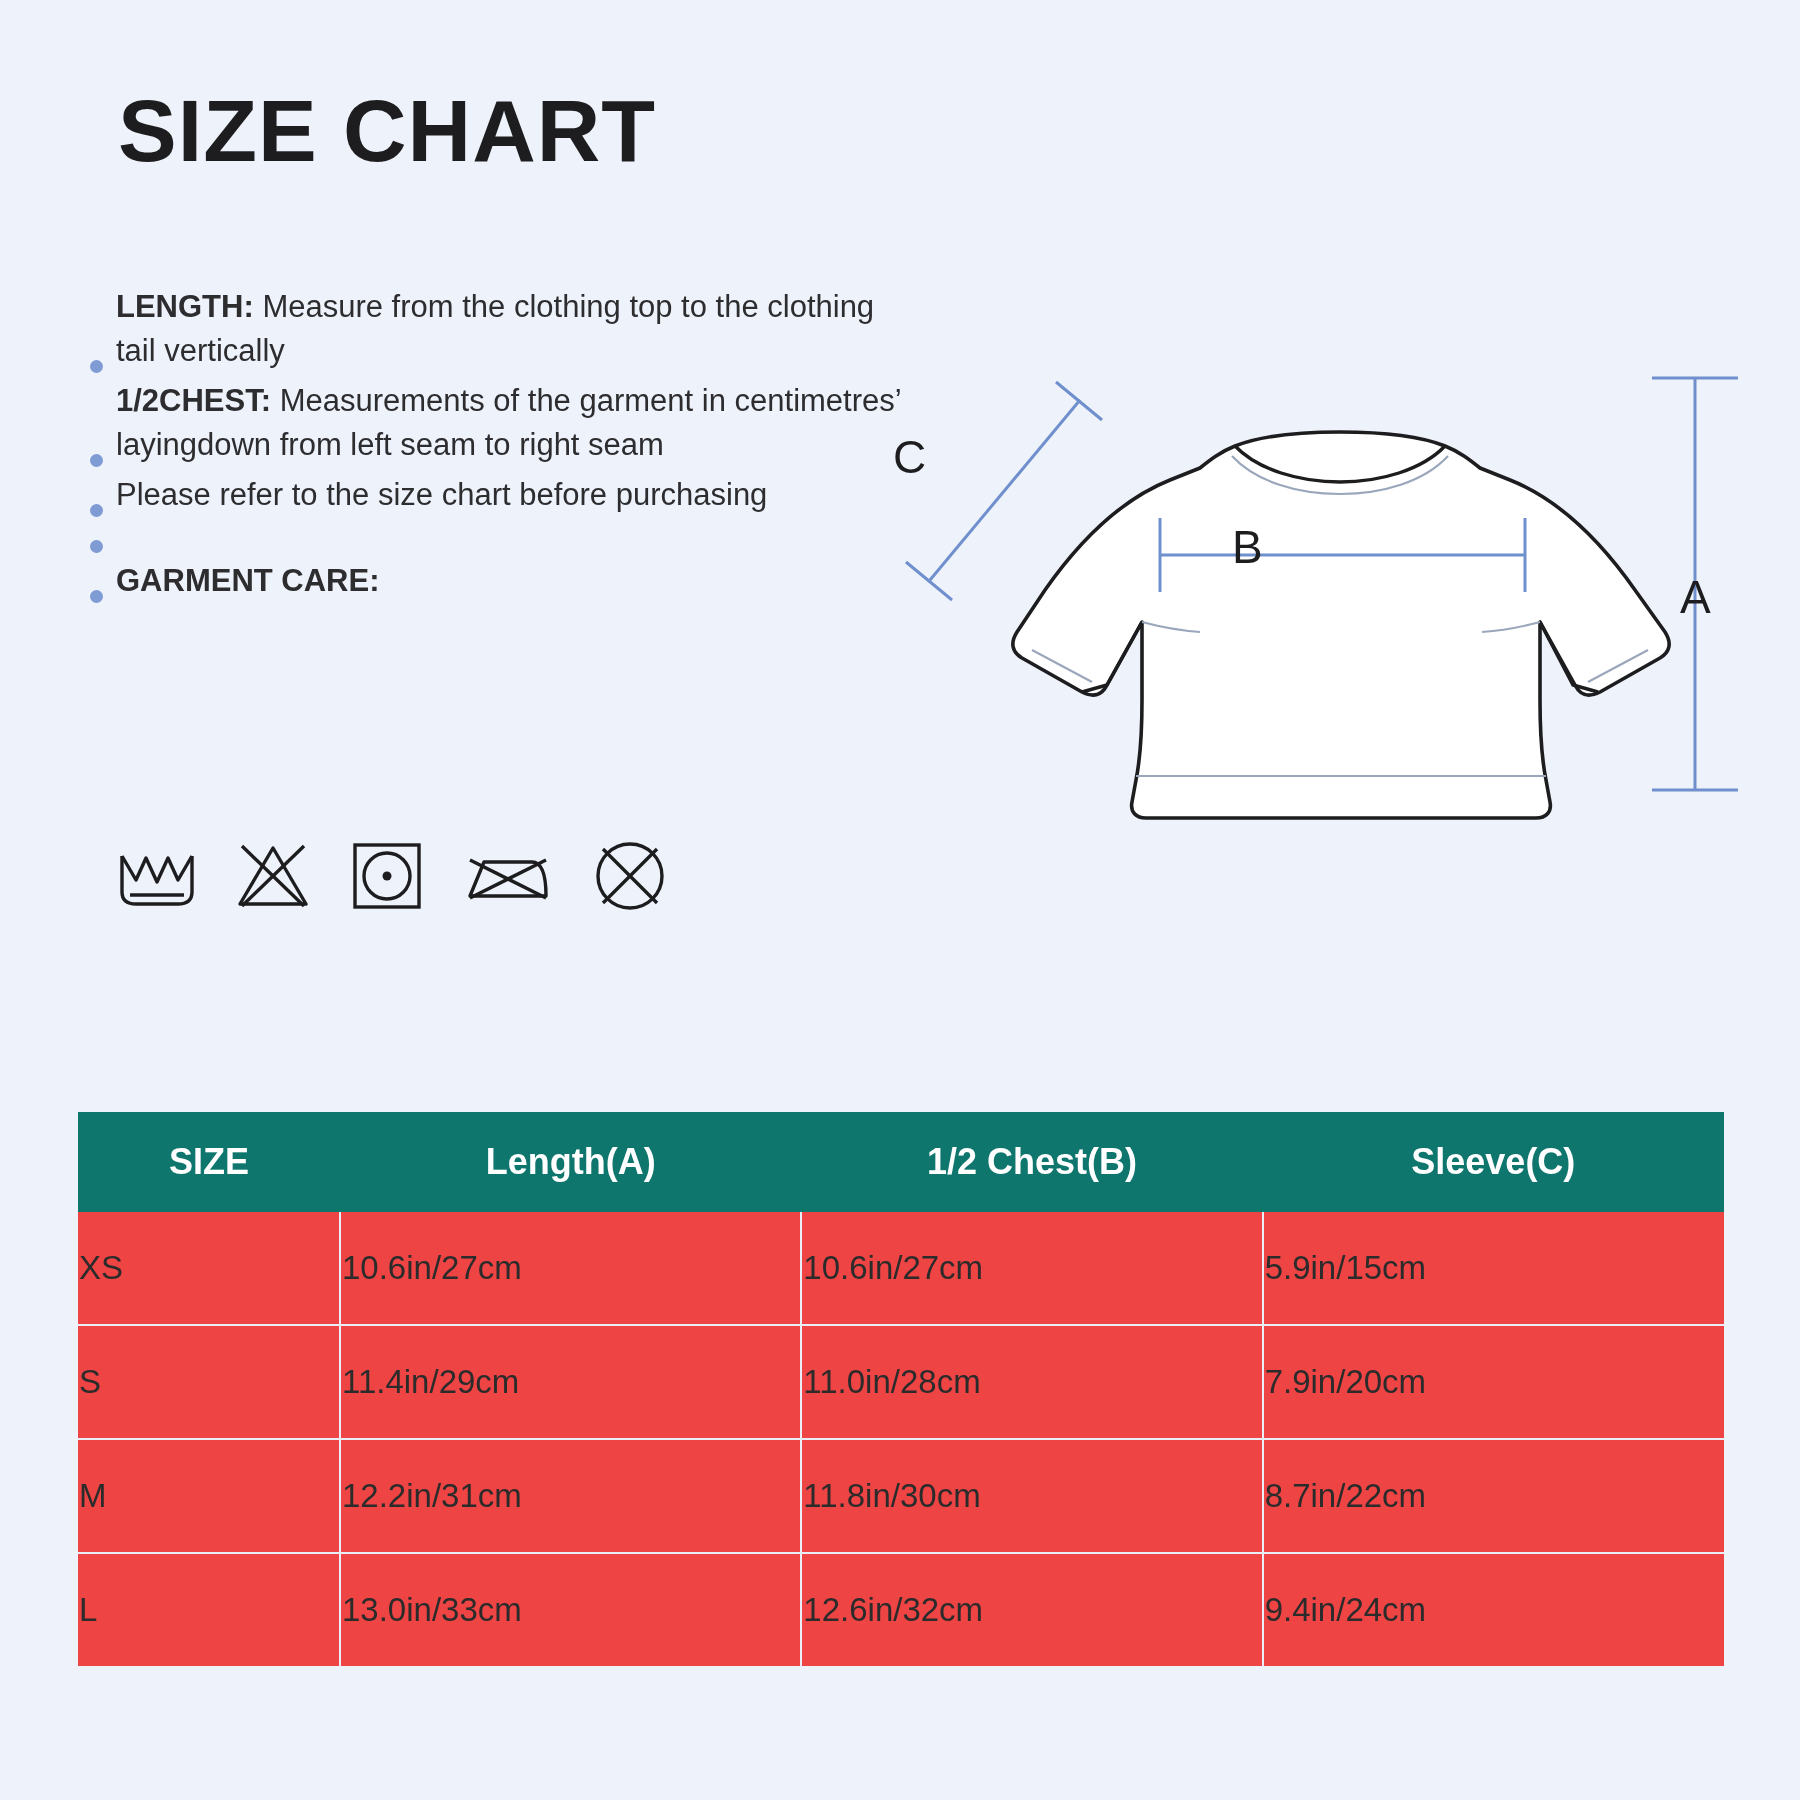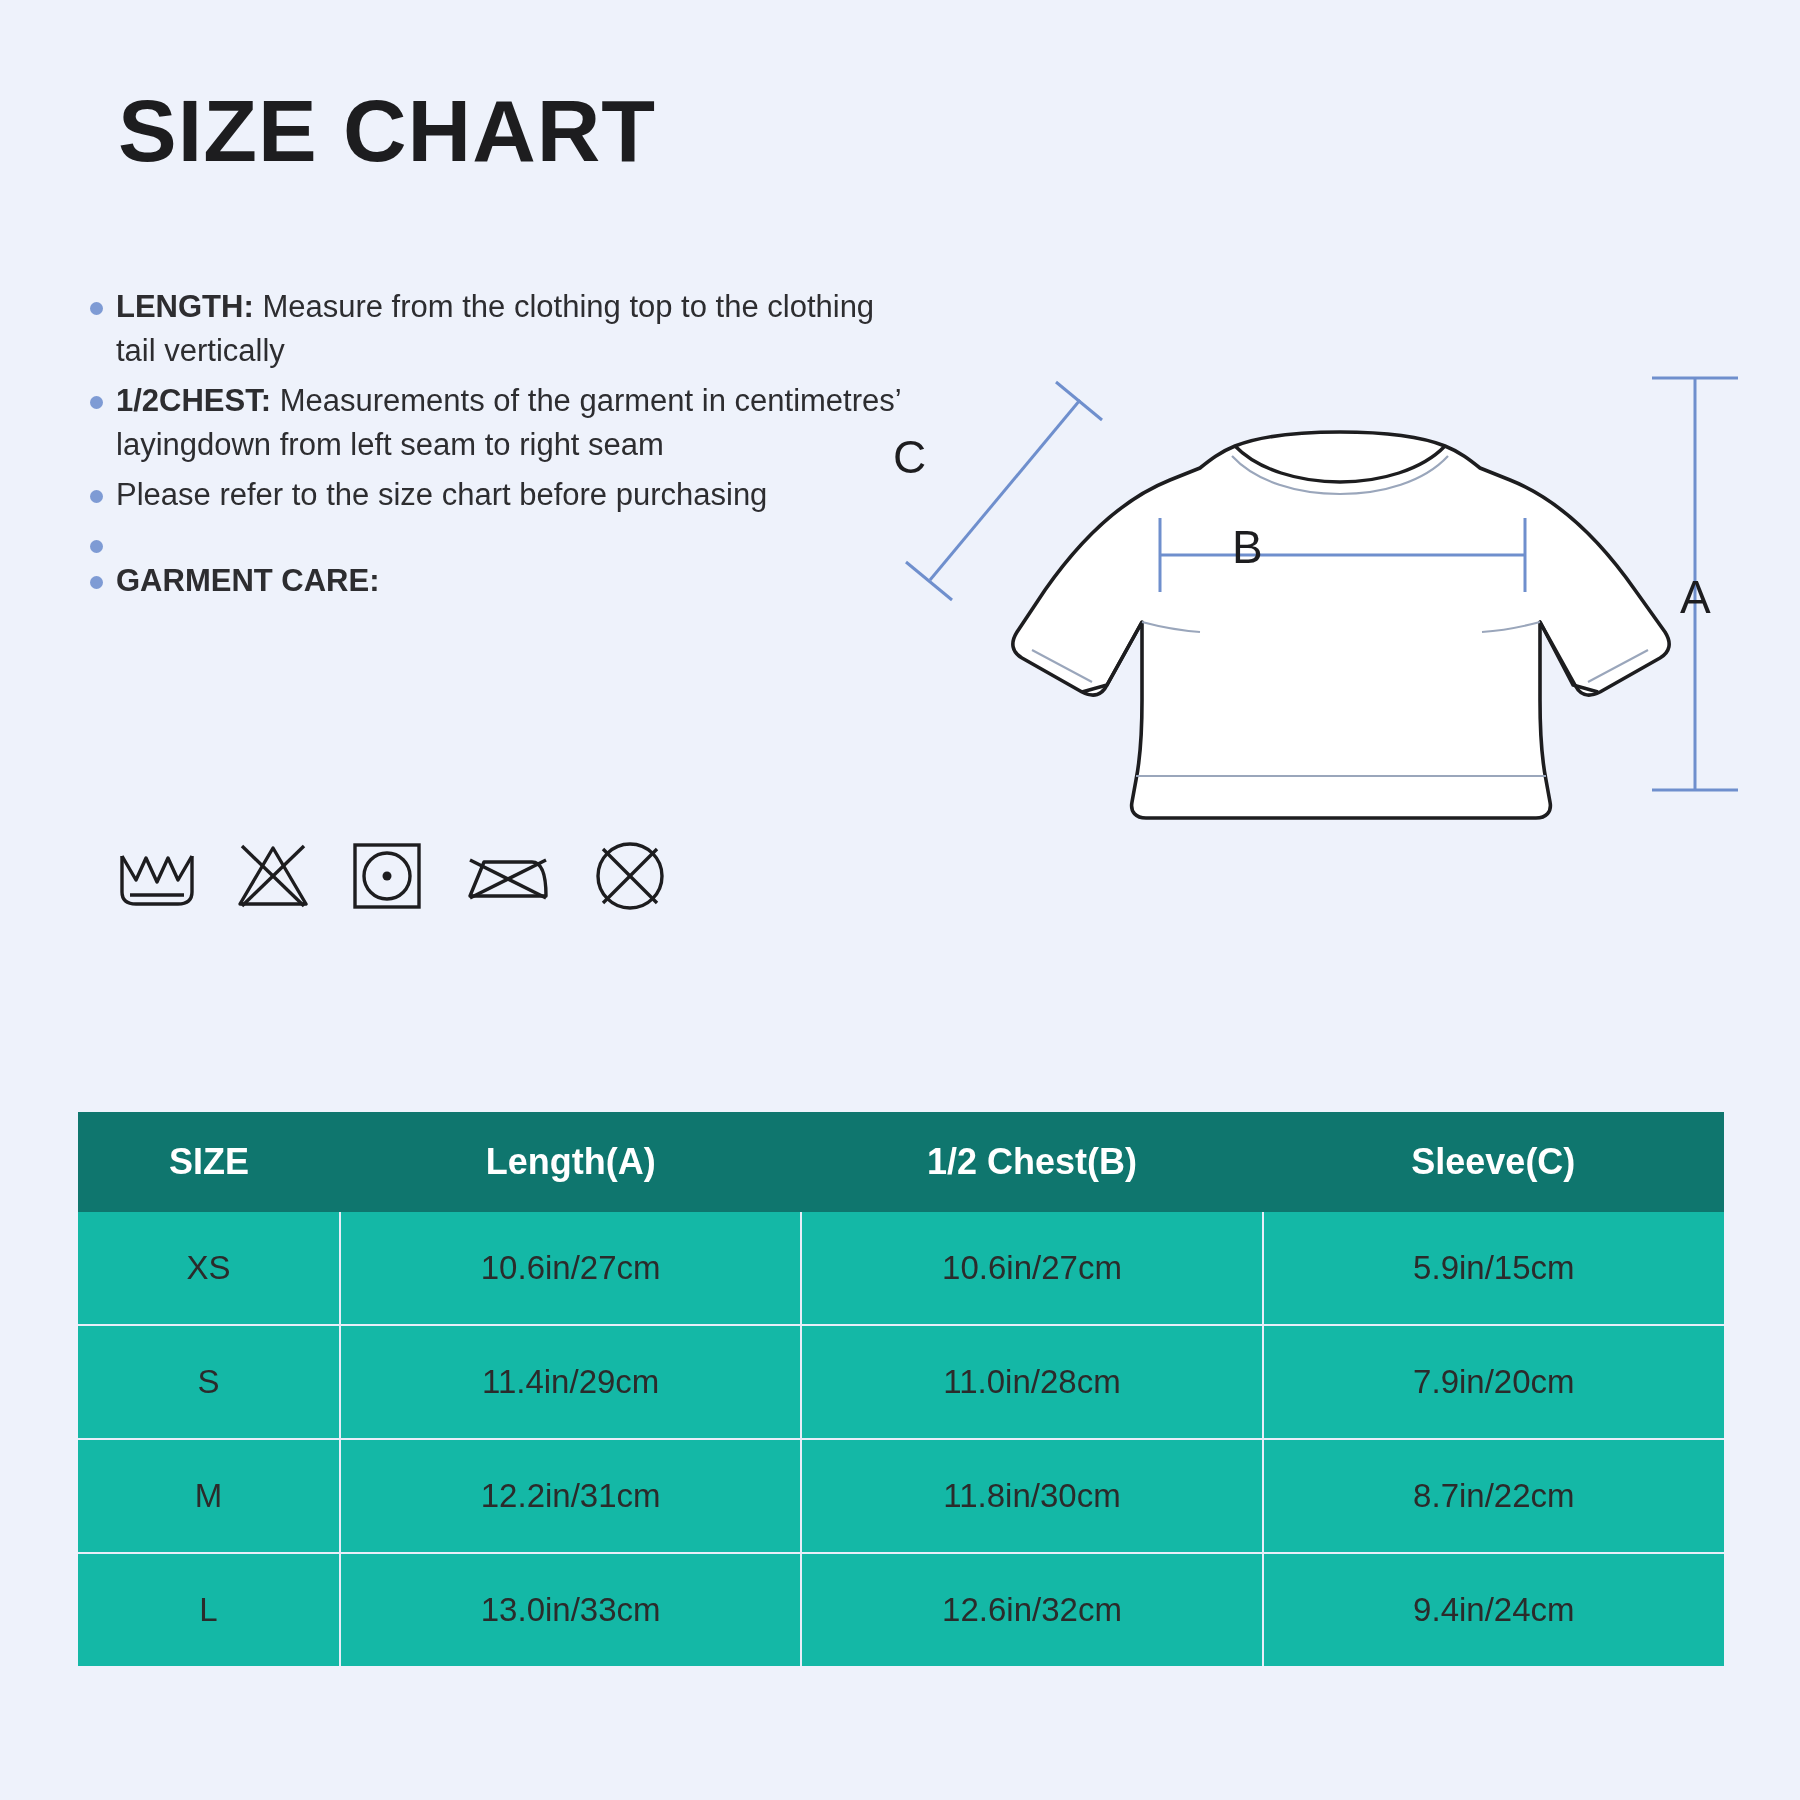--- a/index.html
+++ b/index.html
@@ -35,21 +35,21 @@
 
   
   .bullets {
     position: absolute;
     left: 90px;
     top: 285px;
     width: 830px;
   }
   .bullet-row {
     display: flex;
-    align-items: flex-start;
+    align-items: flex-end;
     margin-bottom: 6px;
   }
   .dot {
     width: 13px;
     height: 13px;
     border-radius: 50%;
     background: #7e9bd4;
     margin-top: 17px;
     margin-right: 13px;
     flex: 0 0 auto;
@@ -110,24 +110,23 @@
     background: #0f766e;
     color: #ffffff;
     font-size: 36px;
     font-weight: bold;
     height: 98px;
     text-align: center;
     border: none;
   }
   table.size-table thead th:first-child { width: 260px; }
   table.size-table tbody td {
-    background: #14b8a6;
+    background: #ef4444;
     font-size: 33px;
     height: 110px;
-    text-align: center;
     color: #2b2b2b;
     border-right: 2px solid #e8edf8;
     border-bottom: 2px solid #e8edf8;
   }
   table.size-table tbody td:last-child { border-right: none; }
   table.size-table tbody tr:last-child td { border-bottom: none; }
 </style>
 </head>
 <body>
 

